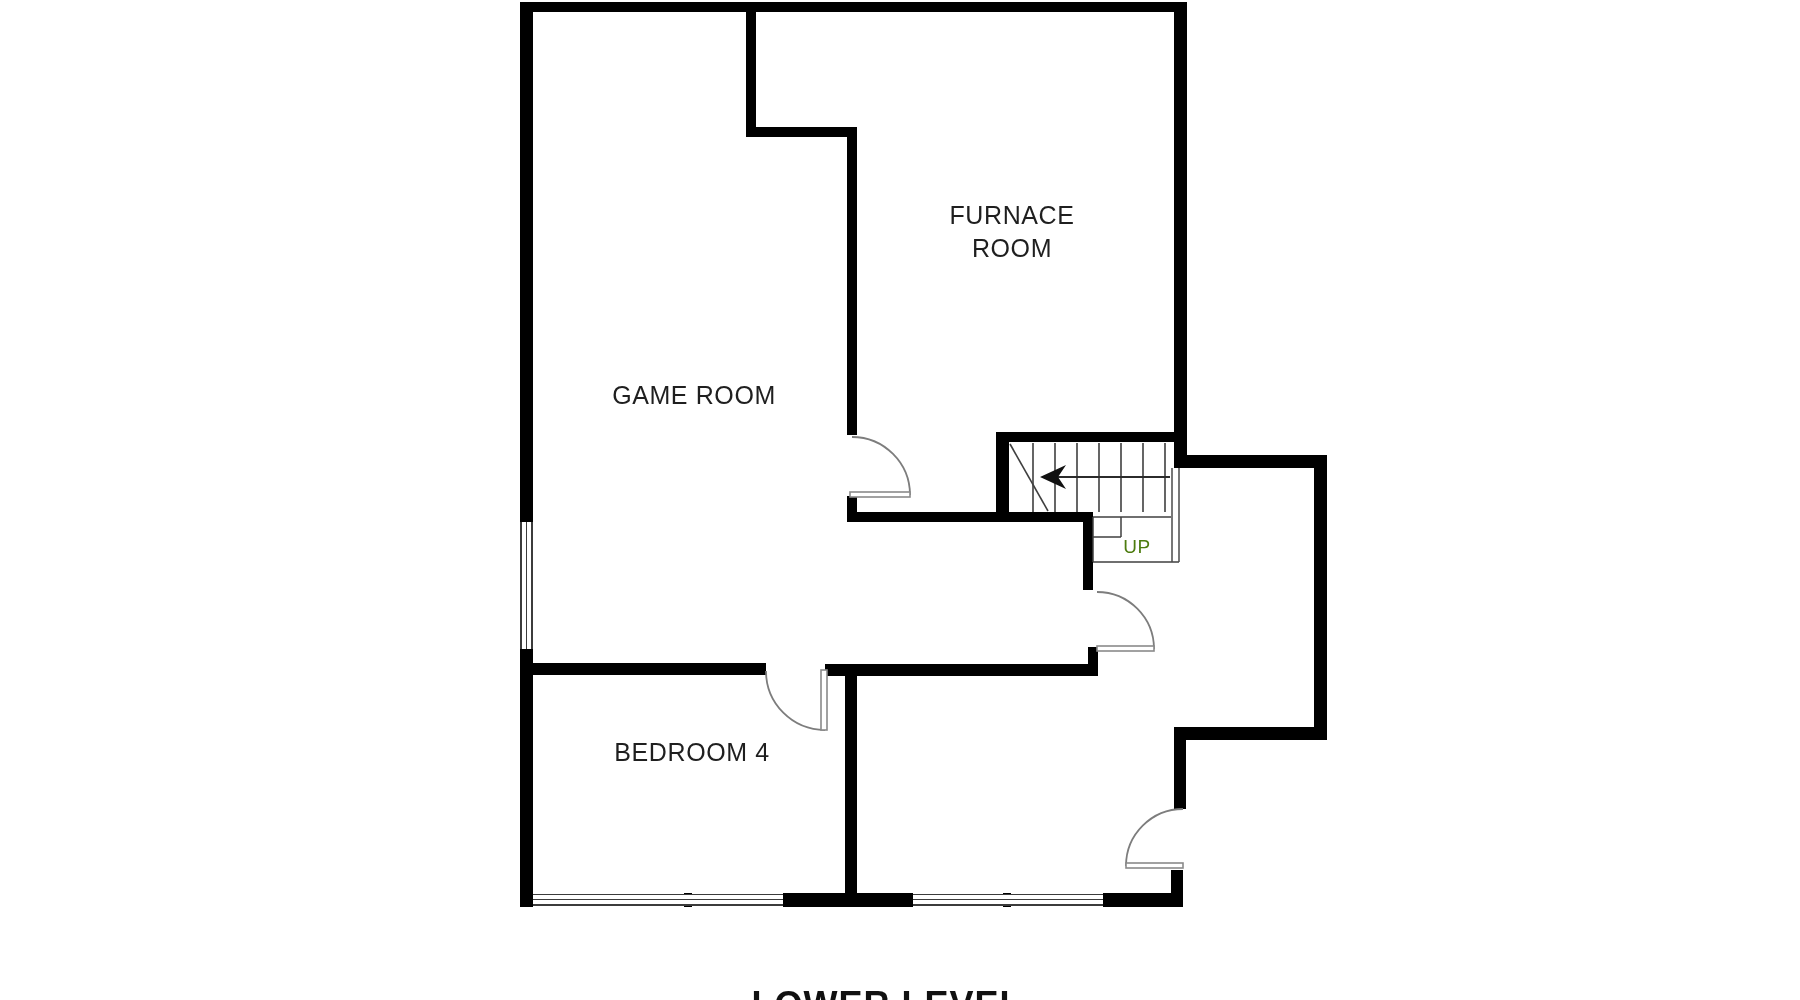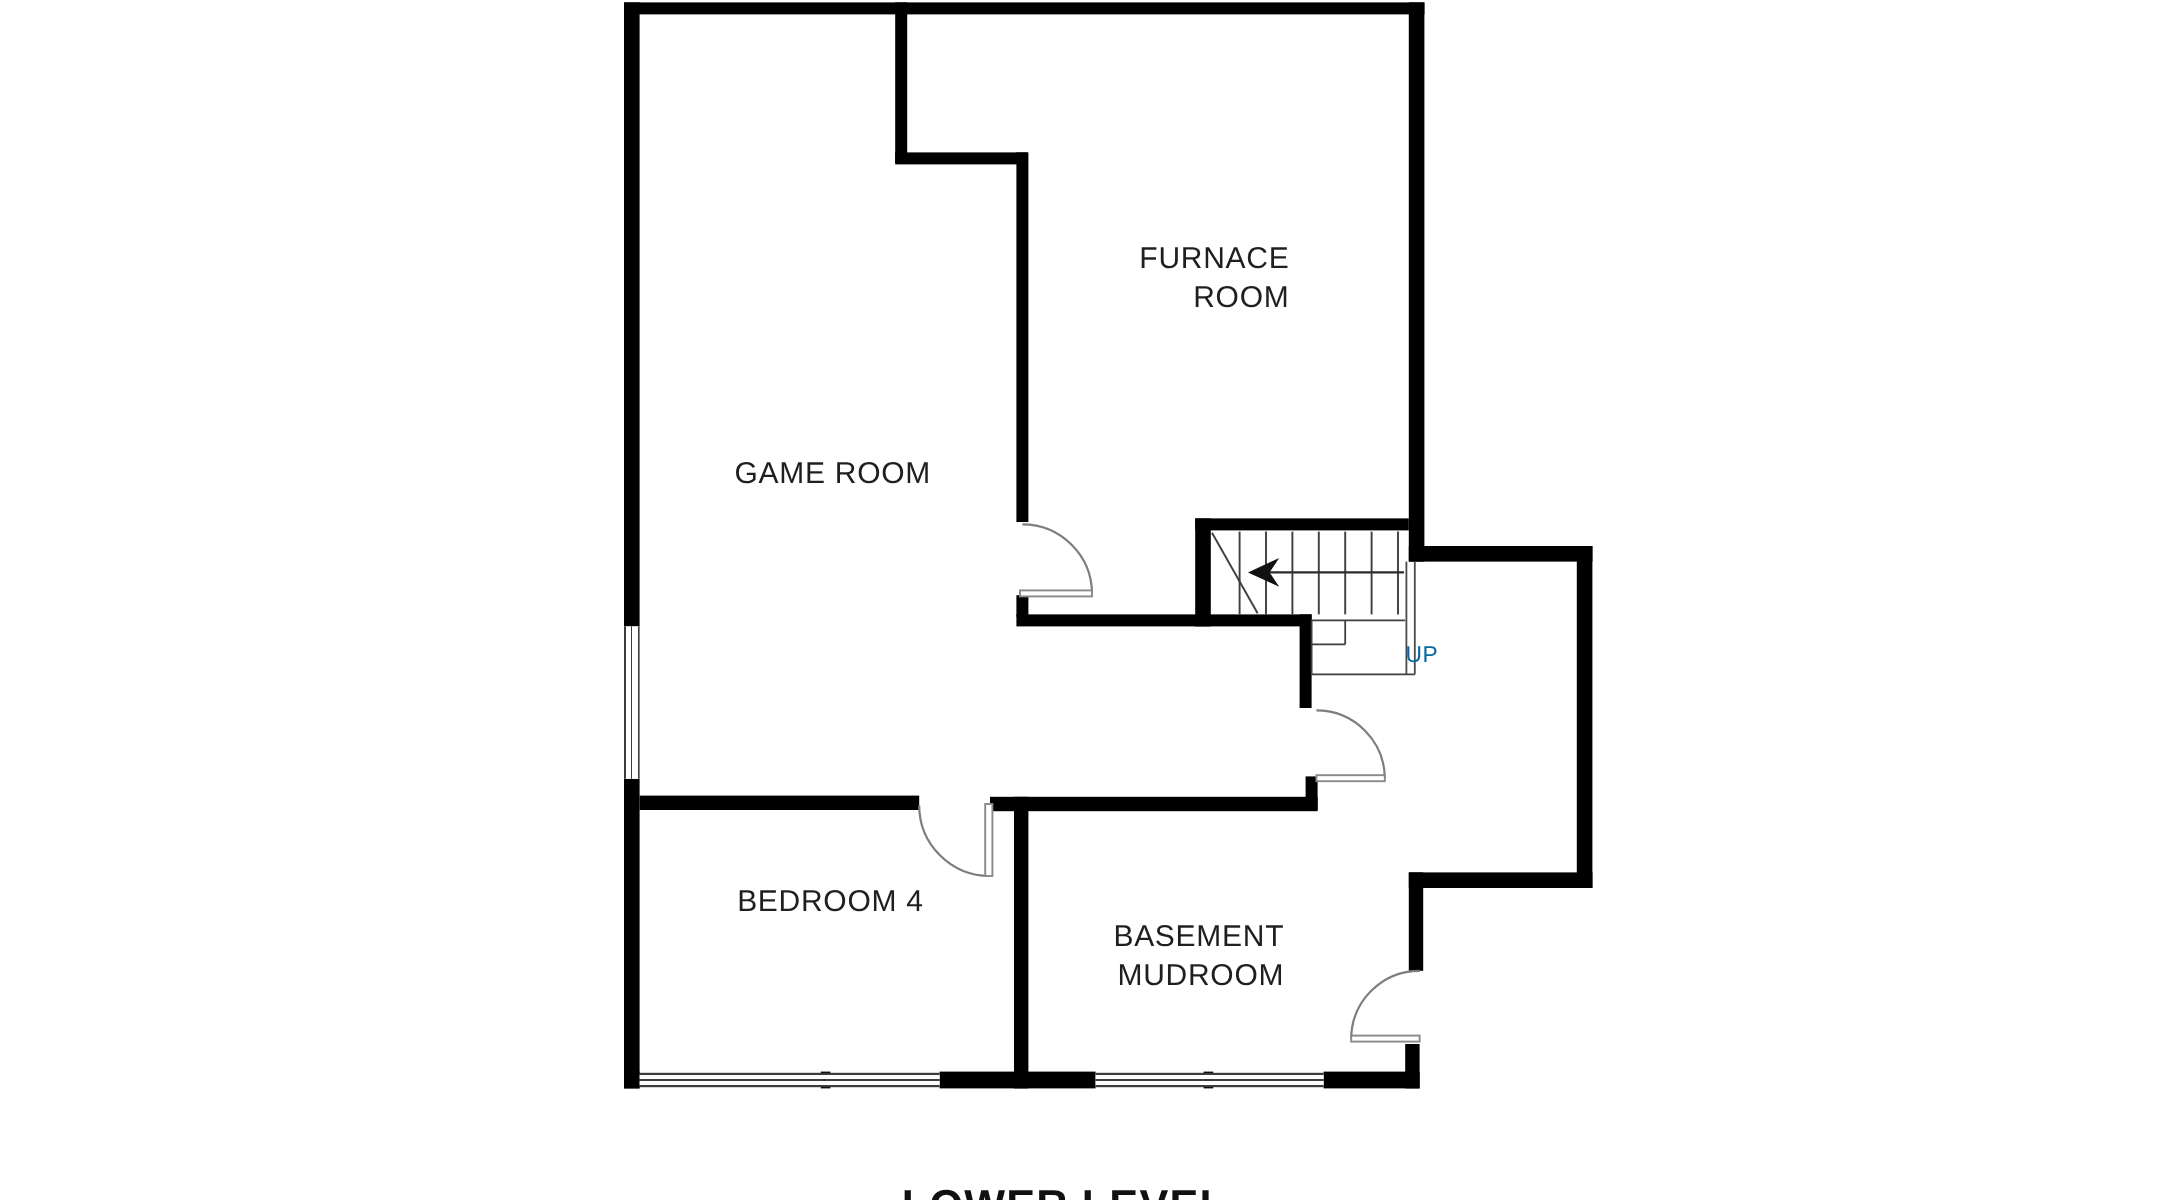--- a/index.html
+++ b/index.html
@@ -22,26 +22,26 @@
   .window-h{
     position:absolute; z-index:3; background:
       linear-gradient(to bottom,
         #3c3c3c 0 1.5px, #fff 1.5px 5px,
         #3c3c3c 5px 6.5px, #fff 6.5px 10.5px,
         #3c3c3c 10.5px 12px);
   }
   svg.overlay{position:absolute; left:0; top:0; z-index:4;}
   .room-label{
     position:absolute; z-index:5; color:var(--text);
-    font-size:25px; letter-spacing:0.6px; text-align:right;
+    font-size:25px; letter-spacing:0.6px; text-align:center;
     transform:translate(-50%,-50%); white-space:nowrap; line-height:33px;
   }
   .up-label{
-    position:absolute; z-index:5; color:#0369a1; font-size:19px;
-    letter-spacing:0.5px; transform:translate(-50%,-50%); white-space:nowrap;margin-left:48px;
+    position:absolute; z-index:5; color:#4d7c0f; font-size:19px;
+    letter-spacing:0.5px; transform:translate(-50%,-50%); white-space:nowrap;
   }
   .plan-title{
     position:absolute; z-index:5; color:#111; font-size:36px; font-weight:bold;
     letter-spacing:1px; transform:translateX(-50%); white-space:nowrap;
   }
 </style>
 </head>
 <body>
 
 <div id="plan">
@@ -124,22 +124,18 @@
 
   <div class="room-label" style="left:694px;top:383px;margin-top:12px;">GAME ROOM</div>
 
   <div class="room-label" style="left:1012px;top:232px;">
     <div>FURNACE</div>
     <div>ROOM</div>
   </div>
 
   <div class="room-label" style="left:692px;top:752px;">BEDROOM 4</div>
 
-  <div class="room-label" style="left:999px;top:797px;">
-    <div>BASEMENT</div>
-    <div>MUDROOM</div>
-  </div>
 
   <div class="up-label" style="left:1137px;top:547px;">UP</div>
 
   <div class="plan-title" style="left:887px;top:984px;">LOWER LEVEL</div>
 
 </div>
 
 </body></html>

